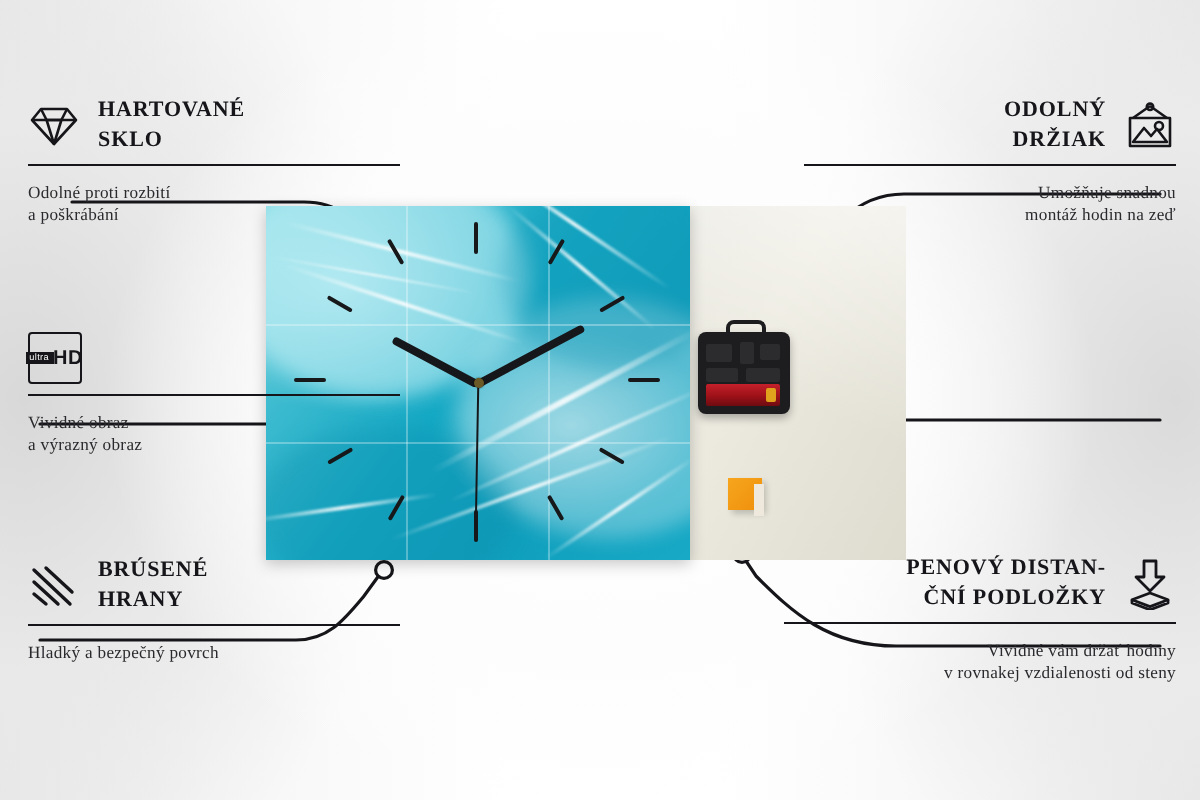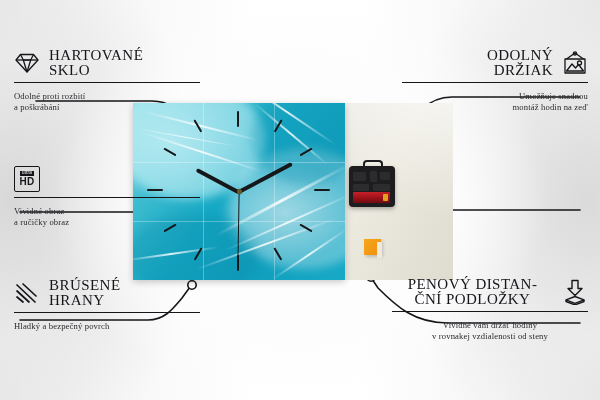--- a/index.html
+++ b/index.html
@@ -53,28 +53,28 @@
     background:linear-gradient(135deg,#f7a61d 0%,#ef8f0d 100%);box-shadow:2px 2px 3px rgba(0,0,0,.18);}
   .foam:after{content:"";position:absolute;left:13px;top:3px;width:5px;height:16px;background:#efe9dd;}
 
   
   .feat{position:absolute;width:186px;}
   .feat.left{left:14px;text-align:left;}
   .feat.right{right:12px;text-align:right;}
   .head{display:flex;align-items:center;gap:9px;}
   .feat.right .head{flex-direction:row-reverse;}
   .titles{flex:1;}
-  .title{font-size:15px;line-height:14.5px;letter-spacing:.45px;color:#15151a;
-    font-weight:normal;text-transform:uppercase;}
+  .title{font-size:11px;line-height:14.5px;letter-spacing:.45px;color:#15151a;
+    font-weight:bold;text-transform:uppercase;}
   .rule{height:1px;background:#16161a;margin-top:5px;}
   .sub{font-size:8.6px;line-height:11.2px;color:#2a2a2e;margin-top:8px;letter-spacing:.15px;}
   .ic{width:26px;height:26px;flex:0 0 26px;display:flex;align-items:center;justify-content:center;}
   .ic svg{display:block;}
   .hd-badge{width:25px;height:24px;border:1.6px solid #16161a;border-radius:2px;
-    display:flex;flex-direction:column;align-items:center;justify-content:center;line-height:1;}
+    display:flex;flex-direction:row;align-items:center;justify-content:center;line-height:1;}
   .hd-u{font-size:4.6px;letter-spacing:.2px;background:#16161a;color:#fff;padding:.5px 2px;
     font-family:"Liberation Sans",sans-serif;}
   .hd-t{font-size:10px;font-weight:bold;letter-spacing:.2px;font-family:"Liberation Sans",sans-serif;color:#16161a;margin-top:1px;}
 </style>
 </head>
 <body>
 
 <div class="stage">
 
   <svg class="svg-layer" viewBox="0 0 600 400">
@@ -177,21 +177,21 @@
     <div class="head">
       <div class="ic">
         <div class="hd-badge">
           <div class="hd-u">ultra</div>
           <div class="hd-t">HD</div>
         </div>
       </div>
     </div>
     <div class="rule"></div>
     <div class="sub">Vividné obraz</div>
-    <div class="sub" style="margin-top:0">a ručičky obraz</div>
+    <div class="sub" style="margin-top:0">a výrazný obraz</div>
   </div>
 
   <div class="feat left" style="top:278px;">
     <div class="head">
       <div class="ic">
         <svg width="24" height="22" viewBox="0 0 24 22">
             <g stroke="#16161a" stroke-width="1.7" stroke-linecap="round">
           <path d="M2 3 L20 20"></path>
               <path d="M2 9 L14 20"></path>
               <path d="M2 15 L8 20"></path>
@@ -225,21 +225,21 @@
         <div class="title">ODOLNÝ</div>
         <div class="title">DRŽIAK</div>
       </div>
     </div>
     <div class="rule"></div>
     <div class="sub">Umožňuje snadnou</div>
     <div class="sub" style="margin-top:0">montáž hodin na zeď</div>
   </div>
 
 
-  <div class="feat right" style="top:277px;width:196px;text-align:center;">
+  <div class="feat right" style="top:277px;width:196px;">
     <div class="head">
       <div class="ic">
         <svg width="26" height="26" viewBox="0 0 26 26">
             <g fill="none" stroke="#16161a" stroke-width="1.4" stroke-linejoin="round">
           <path d="M10 1.5 h6 v8 h4 l-7 7 -7 -7 h4 z"></path>
           <path d="M13 17.5 l9 3.4 -9 3.4 -9 -3.4 z"></path>
           <path d="M4 20.9 v1.6 l9 3.4 9 -3.4 v-1.6"></path>
             </g>
           </svg>
       </div>

